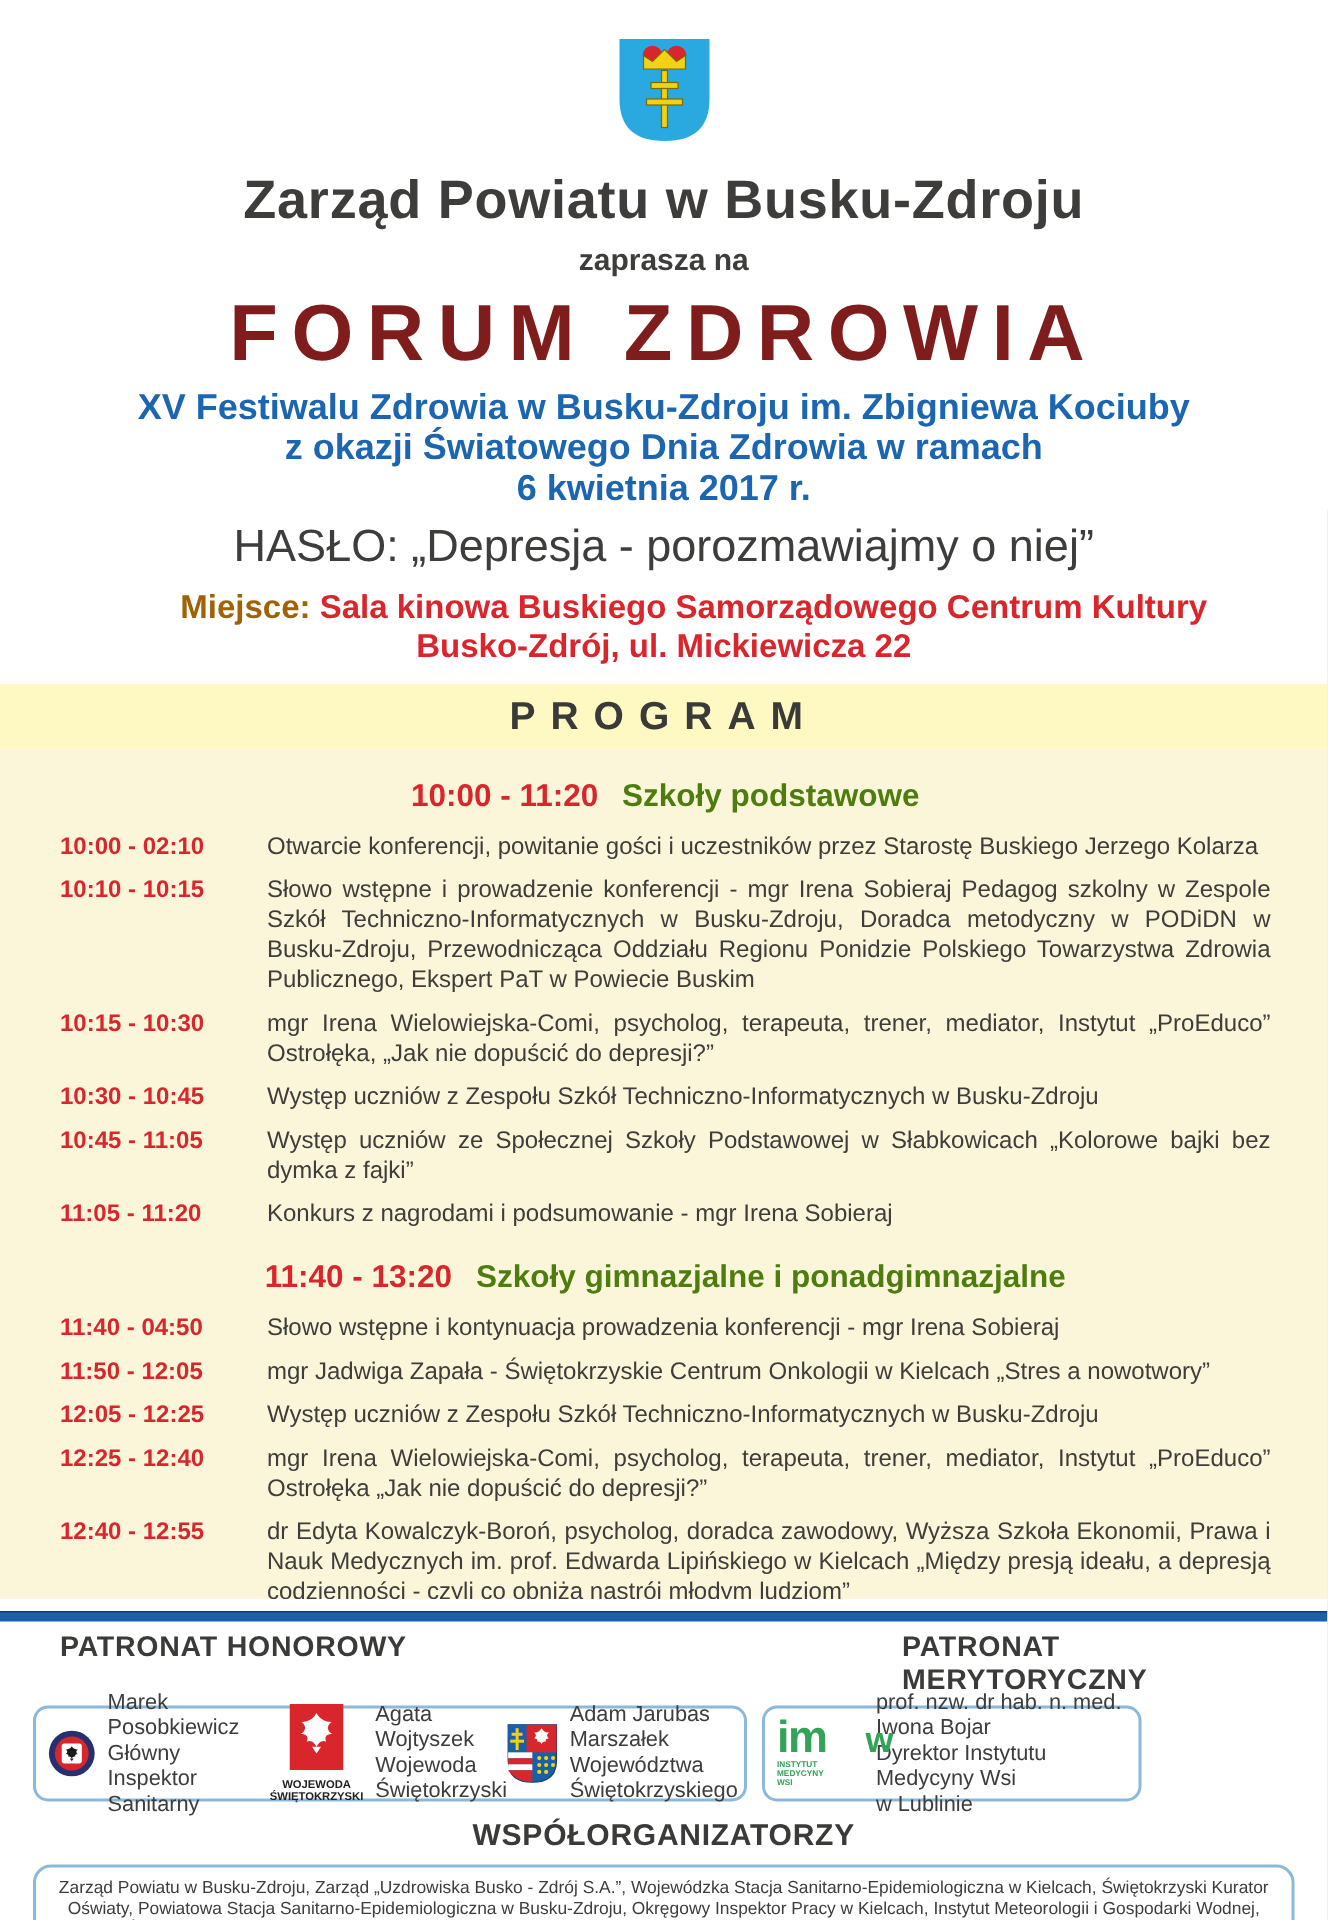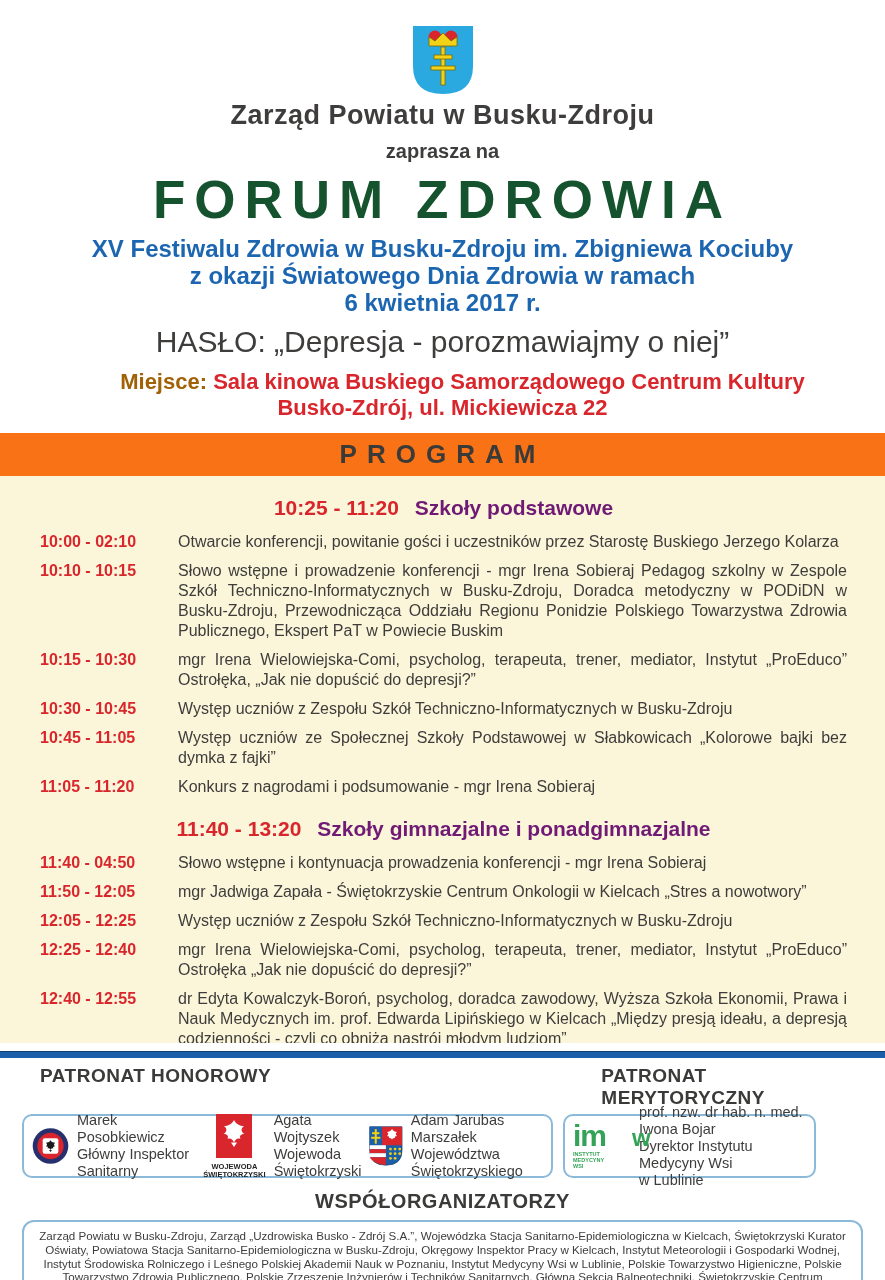--- a/index.html
+++ b/index.html
@@ -9,67 +9,67 @@
     width:885px; height:1280px;
     margin:0 auto;
     background:#ffffff;
     font-family:"Liberation Sans", sans-serif;
     color:#3E3D3C;
     overflow:hidden;
   }
   
   .header { text-align:center; padding-top:24px; }
   .crest { display:block; margin:0 auto; }
-  .org-name { margin-top:4px; font-size:27px; font-weight:bold; color:#3E3D3C; letter-spacing:0.5px; }
+  .org-name { margin-top:16px; font-size:36px; font-weight:bold; color:#3E3D3C; letter-spacing:0.5px; }
   .invite   { margin-top:9px;  font-size:20px; font-weight:bold; color:#3E3D3C; }
-  .main-title { margin-top:6px; font-size:53px; font-weight:bold; color:#14532d; letter-spacing:9px; }
+  .main-title { margin-top:6px; font-size:53px; font-weight:bold; color:#7f1d1d; letter-spacing:9px; }
   .subtitle { margin-top:5px; font-size:24px; font-weight:bold; color:#1C66B1; line-height:27px; }
   .slogan { margin-top:9px; font-size:30px; font-weight:normal; color:#3E3D3C; }
   .venue { margin-top:10px; font-size:22px; font-weight:bold; line-height:26px; }
   .venue .lbl { color:#a16207;margin-left:40px; }
   .venue .val { color:#D9262C; }
   
   .program-band {
     margin-top:12px;
     height:43px; line-height:43px;
-    background:#f97316;
+    background:#fef9c3;
     text-align:center;
     font-size:26px; font-weight:bold; color:#3A3A39;
     letter-spacing:10px;
   }
   
   .schedule {
     height:567px;
     background:#FBF6D9;
     padding:14px 38px 0 40px;
     overflow:hidden;
   }
   .section-head { text-align:center; font-size:21px; font-weight:bold; margin:6px 0 12px 0; }
   .section-head .time  { color:#D9262C; }
-  .section-head .title { color:#701a75; margin-left:10px; }
+  .section-head .title { color:#4d7c0f; margin-left:10px; }
   .sec2 { margin-top:20px; }
   .row { display:grid; grid-template-columns:122px 1fr; column-gap:16px; margin-bottom:9px; }
   .row .time { font-size:16px; font-weight:bold; color:#D9262C; line-height:20px; white-space:nowrap; }
   .row .desc { font-size:16px; color:#3E3D3C; line-height:20px; text-align:justify; }
   
   .white-gap { height:8px; background:#ffffff; }
   .blue-rule { height:7px; background:#1C5FA9; border-top:1px solid #123f72; }
   .patron-headings { display:flex; padding:7px 22px 0 40px; }
   .patron-headings .h { font-size:19px; font-weight:bold; color:#3A3A39; letter-spacing:0.5px; }
   .patron-headings .left  { width:560px; }
   .patron-headings .right { margin-left:28px; }
   .patron-row { display:flex; padding:5px 22px 0 22px; }
   .pbox {
     background:#fff;
     border:2px solid #8ab9d9;
     border-radius:10px;
     height:64px;
     display:flex; align-items:center;
   }
-  .pbox.left  { width:531px; justify-content:space-between; padding:0 18px 0 8px; }
+  .pbox.left  { width:476px; justify-content:space-between; padding:0 18px 0 8px; }
   .pbox.right { width:253px; margin-left:10px; padding:0 8px; }
   .patron { display:flex; align-items:center; }
   .patron .txt { margin-left:8px; font-size:14.5px; line-height:17px; color:#3E3D3C; }
   .logo-cap { font-size:7.5px; font-weight:bold; text-align:center; line-height:8px; color:#222; margin-top:1px; }
   
   .imw { width:58px; text-align:left; position:relative; }
   .imw .big { font-size:30px; font-weight:bold; color:#33A457; line-height:24px; letter-spacing:-1px; }
   .imw .dub { font-size:24px; font-weight:bold; color:#33A457; line-height:14px; margin-left:26px; letter-spacing:-1px; }
   .imw .cap { font-size:5.5px; font-weight:bold; color:#33A457; line-height:6px; margin-top:1px; }
   
@@ -114,21 +114,21 @@
       </div>
       <div class="val">Busko-Zdrój, ul. Mickiewicza 22</div>
     </div>
   </div>
 
   <div class="program-band">PROGRAM</div>
 
   <div class="schedule">
 
     <div class="section-head">
-      <span class="time">10:25 - 11:20</span>
+      <span class="time">10:00 - 11:20</span>
       <span class="title">Szkoły podstawowe</span>
     </div>
 
     <div class="row">
       <div class="time">10:00 - 02:10</div>
       <div class="desc">Otwarcie konferencji, powitanie gości i uczestników przez Starostę Buskiego Jerzego Kolarza</div>
     </div>
     <div class="row">
       <div class="time">10:10 - 10:15</div>
       <div class="desc">Słowo wstępne i prowadzenie konferencji - mgr Irena Sobieraj Pedagog szkolny w Zespole Szkół Techniczno-Informatycznych w Busku-Zdroju, Doradca metodyczny w PODiDN w Busku-Zdroju, Przewodnicząca Oddziału Regionu Ponidzie Polskiego Towarzystwa Zdrowia Publicznego, Ekspert PaT w Powiecie Buskim</div>

